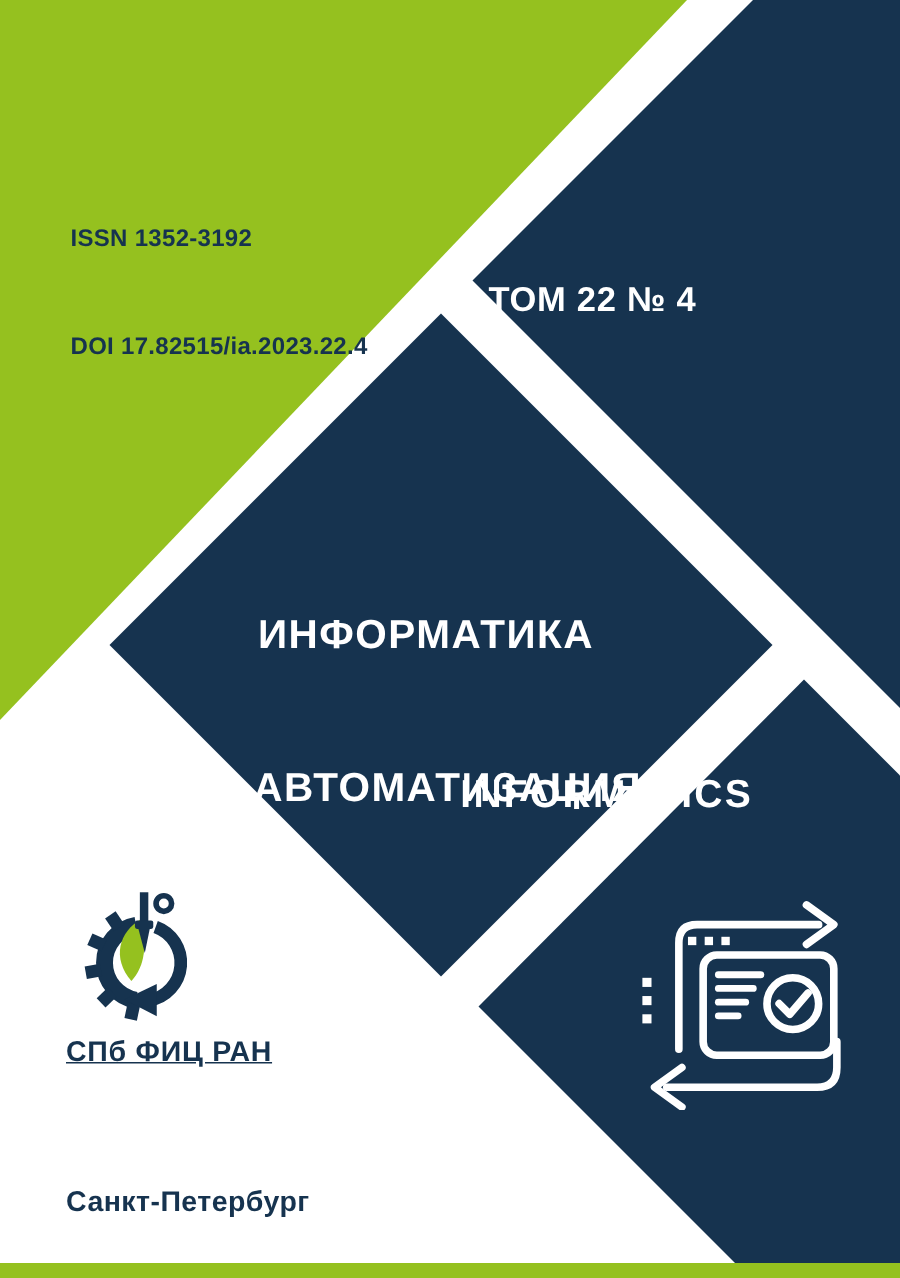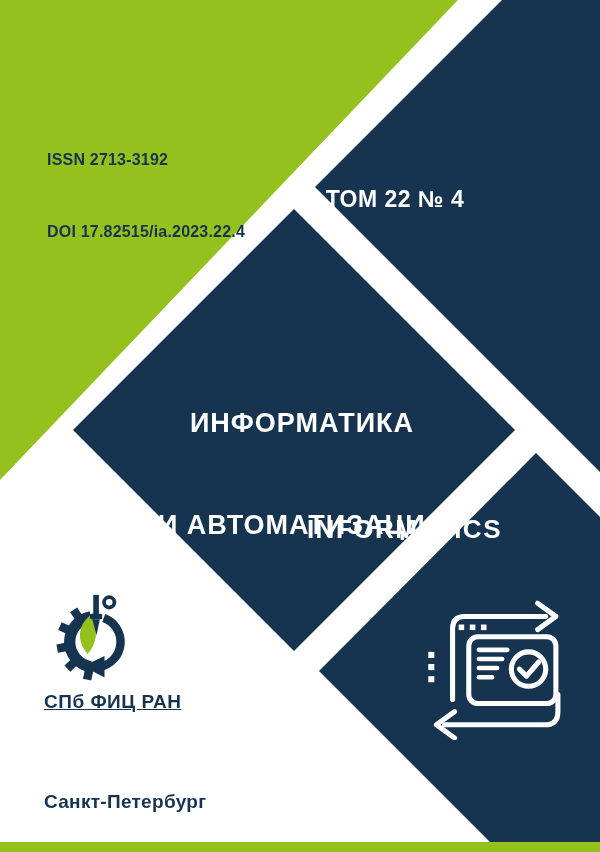--- a/index.html
+++ b/index.html
@@ -24,21 +24,21 @@
     font-size:16px;line-height:24px;letter-spacing:0.2px;
   }
   .issn-block div{white-space:nowrap;}
   .volume{
     left:300px;top:186px;width:190px;
     text-align:center;
     color:var(--white);
     font-size:23px;letter-spacing:0.5px;
   }
   .title-ru{
-    left:102px;top:338px;width:400px;
+    left:84px;top:338px;width:400px;
     text-align:center;color:var(--white);
     font-size:27px;line-height:34px;letter-spacing:1px;
   }
   .title-en{
     left:102px;top:447px;width:400px;
     text-align:right;color:var(--white);
     font-size:26px;line-height:33px;letter-spacing:1.5px;
   }
   .org{
     left:44px;top:691px;
@@ -59,21 +59,21 @@
   <svg class="bg" viewBox="0 0 600 852" aria-hidden="true">
     <rect x="0" y="0" width="600" height="852" fill="var(--white)"></rect>
     <polygon points="0,0 458,0 0,480" fill="var(--green)"></polygon>
     <polygon points="502,0 600,0 600,472 315,187" fill="var(--navy)"></polygon>
     <polygon points="294,209 515,430 294,651 73,430" fill="var(--navy)"></polygon>
     <polygon points="536,453 600,517 600,852 500,852 319,671" fill="var(--navy)"></polygon>
     <rect x="0" y="842" width="600" height="10" fill="var(--green)"></rect>
   </svg>
 
   <div class="txt issn-block">
-    <div>ISSN 2713-3192</div>
+    <div>ISSN 1352-3192</div>
     <div>DOI 17.82515/ia.2023.22.4</div>
   </div>
 
   <div class="txt volume">ТОМ 22 № 4</div>
 
   <div class="txt title-ru">
     <div>ИНФОРМАТИКА</div>
     <div>И АВТОМАТИЗАЦИЯ</div>
   </div>
   <div class="txt title-en">

